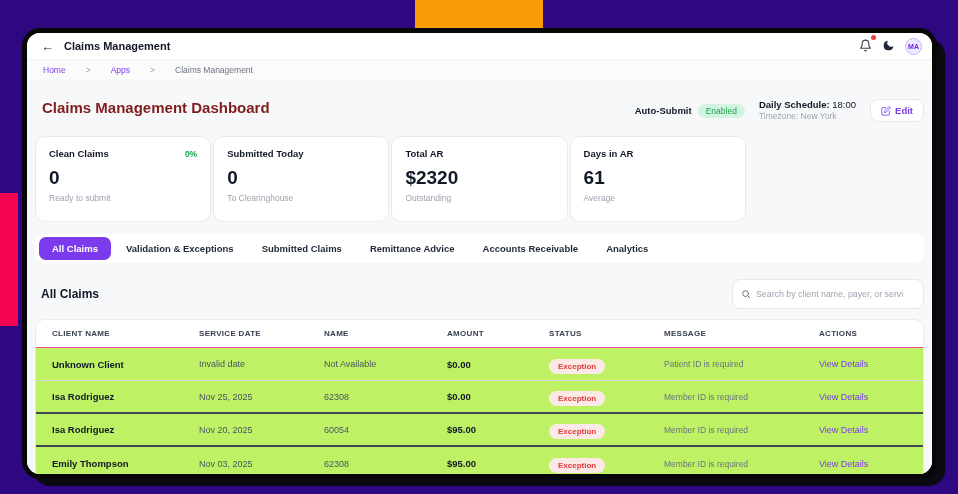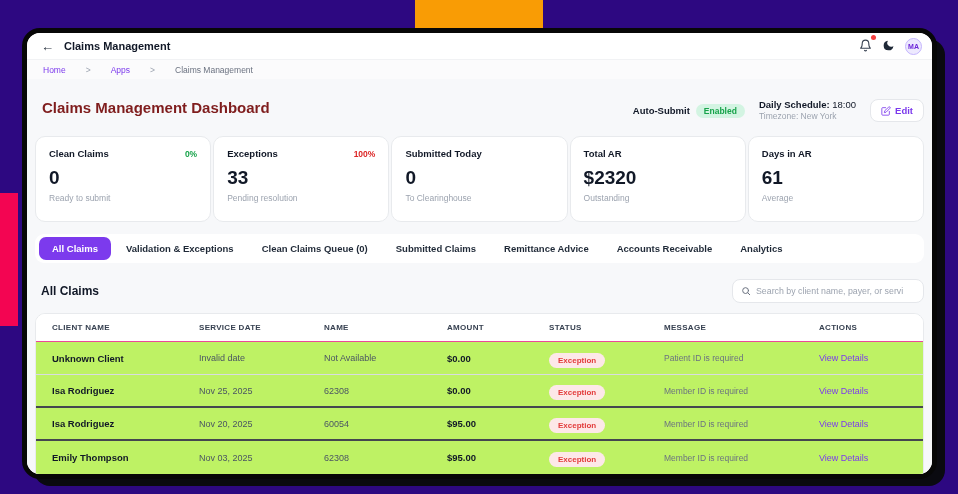--- a/index.html
+++ b/index.html
@@ -32,21 +32,21 @@
   .crumb-current { color:#6B7280; }
 
   .main { background:#F7F8FA; height:100%; }
 
   
   .page-header { display:flex; align-items:flex-start; padding:20px 8px 12px; }
   .page-title { font-size:15px; font-weight:bold; color:#7f1d1d; margin-left:7px; }
   .header-right { margin-left:auto; display:flex; align-items:center; gap:14px; }
   .autosubmit { display:flex; align-items:center; gap:6px; }
   .autosubmit-label { font-size:9.5px; font-weight:bold; color:#111827; }
-  .badge-enabled { background:#D3F4E2; color:#17A34A; font-size:8.5px; font-weight:bold;
+  .badge-enabled { background:#D3F4E2; color:#17A34A; font-size:8.5px; font-weight:normal;
     padding:2px 8px; border-radius:999px; }
   .schedule { line-height:1.3; }
   .schedule-top { font-size:9.5px; color:#111827; }
   .schedule-top b { font-weight:bold; }
   .schedule-tz { font-size:8.5px; color:#9CA3AF; }
   .edit-btn { display:flex; align-items:center; gap:4px; background:#fff; border:1px solid #E5E7EB;
     border-radius:8px; padding:5px 10px; color:#7C3AED; font-size:9.5px; font-weight:600; cursor:pointer; }
   .edit-btn svg { width:10px; height:10px; }
 
   
@@ -63,21 +63,21 @@
   
   .tabs { display:flex; align-items:center; gap:2px; background:#fff; border-radius:9px; margin:12px 8px 0;
     padding:3px 4px; }
   .tab { font-size:9.5px; font-weight:600; color:#1F2937; padding:6px 13px; border-radius:7px; cursor:pointer; white-space:nowrap; }
   .tab.active { background:#7C3AED; color:#fff; }
 
   
   .section-header { display:flex; align-items:center; margin:16px 8px 10px; }
   .section-title { font-size:12px; font-weight:bold; color:#111827; margin-left:6px; }
   .search-box { margin-left:auto; display:flex; align-items:center; gap:5px; background:#fff;
-    border:1px solid #E5E7EB; border-radius:8px; height:24px; width:192px; padding:0 8px; }
+    border:1px solid #E5E7EB; border-radius:8px; height:30px; width:192px; padding:0 8px; }
   .search-box svg { width:10px; height:10px; color:#6B7280; flex:none; }
   .search-box input { border:none; outline:none; font-size:8.8px; color:#374151; width:100%;
     font-family:"Liberation Sans","DejaVu Sans",sans-serif; background:transparent; }
   .search-box input::placeholder { color:#9CA3AF; }
 
   
   .table-card { background:#fff; border:1px solid #E8EAED; border-radius:10px 10px 0 0; margin:0 8px; overflow:hidden; }
   .trow { display:grid; grid-template-columns:147px 125px 123px 102px 115px 155px 1fr;
     align-items:center; padding:0 16px; }
   .thead { height:28px; border-bottom:1px solid #ec4899; background:#fff; }
@@ -159,28 +159,20 @@
       <div class="stat-card">
         <div class="stat-top">
           <span class="stat-label">Clean Claims</span>
           <span class="stat-badge green">0%</span>
         </div>
         <div class="stat-value">0</div>
         <div class="stat-sub">Ready to submit</div>
       </div>
       <div class="stat-card">
         <div class="stat-top">
-          <span class="stat-label">Exceptions</span>
-          <span class="stat-badge red">100%</span>
-        </div>
-        <div class="stat-value">33</div>
-        <div class="stat-sub">Pending resolution</div>
-      </div>
-      <div class="stat-card">
-        <div class="stat-top">
           <span class="stat-label">Submitted Today</span>
         </div>
         <div class="stat-value">0</div>
         <div class="stat-sub">To Clearinghouse</div>
       </div>
       <div class="stat-card">
         <div class="stat-top">
           <span class="stat-label">Total AR</span>
         </div>
         <div class="stat-value">$2320</div>
@@ -191,21 +183,20 @@
           <span class="stat-label">Days in AR</span>
         </div>
         <div class="stat-value">61</div>
         <div class="stat-sub">Average</div>
       </div>
     </div>
 
     <div class="tabs">
       <span class="tab active">All Claims</span>
       <span class="tab">Validation &amp; Exceptions</span>
-      <span class="tab">Clean Claims Queue (0)</span>
       <span class="tab">Submitted Claims</span>
       <span class="tab">Remittance Advice</span>
       <span class="tab">Accounts Receivable</span>
       <span class="tab">Analytics</span>
     </div>
 
     <div class="section-header">
       <span class="section-title">All Claims</span>
       <div class="search-box">
         <svg viewBox="0 0 24 24" fill="none" stroke="currentColor" stroke-width="2.4" stroke-linecap="round">

